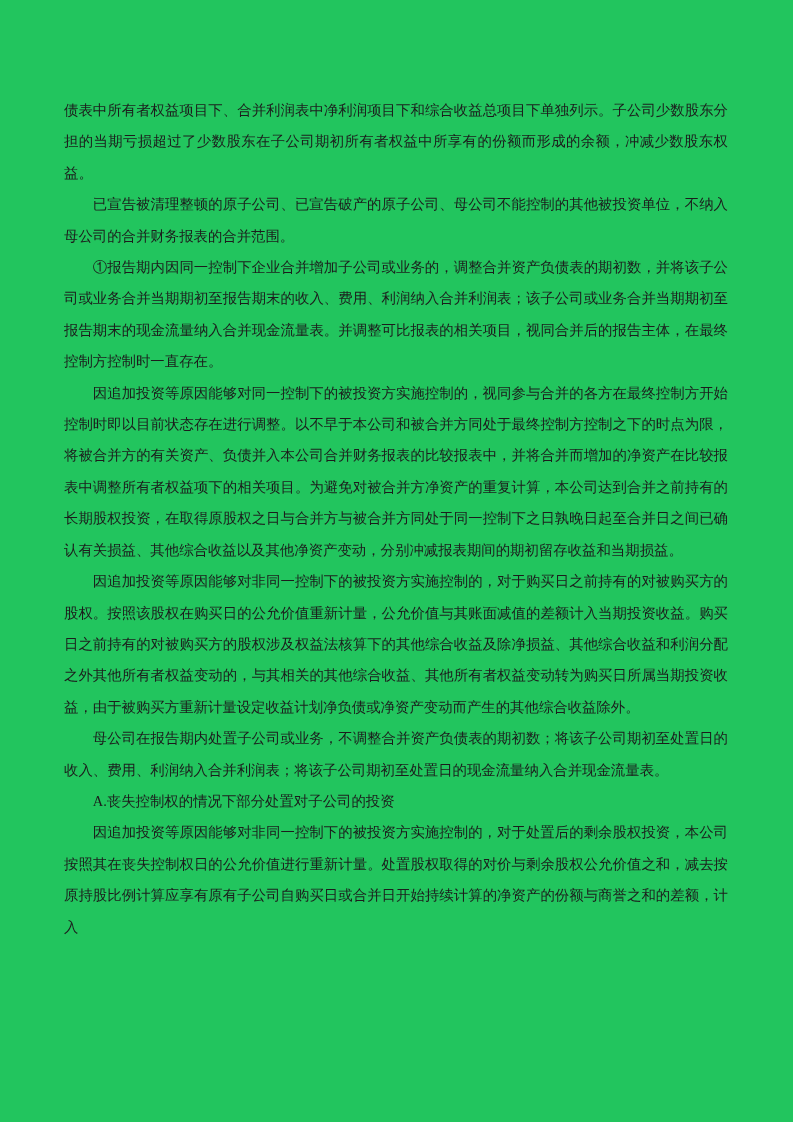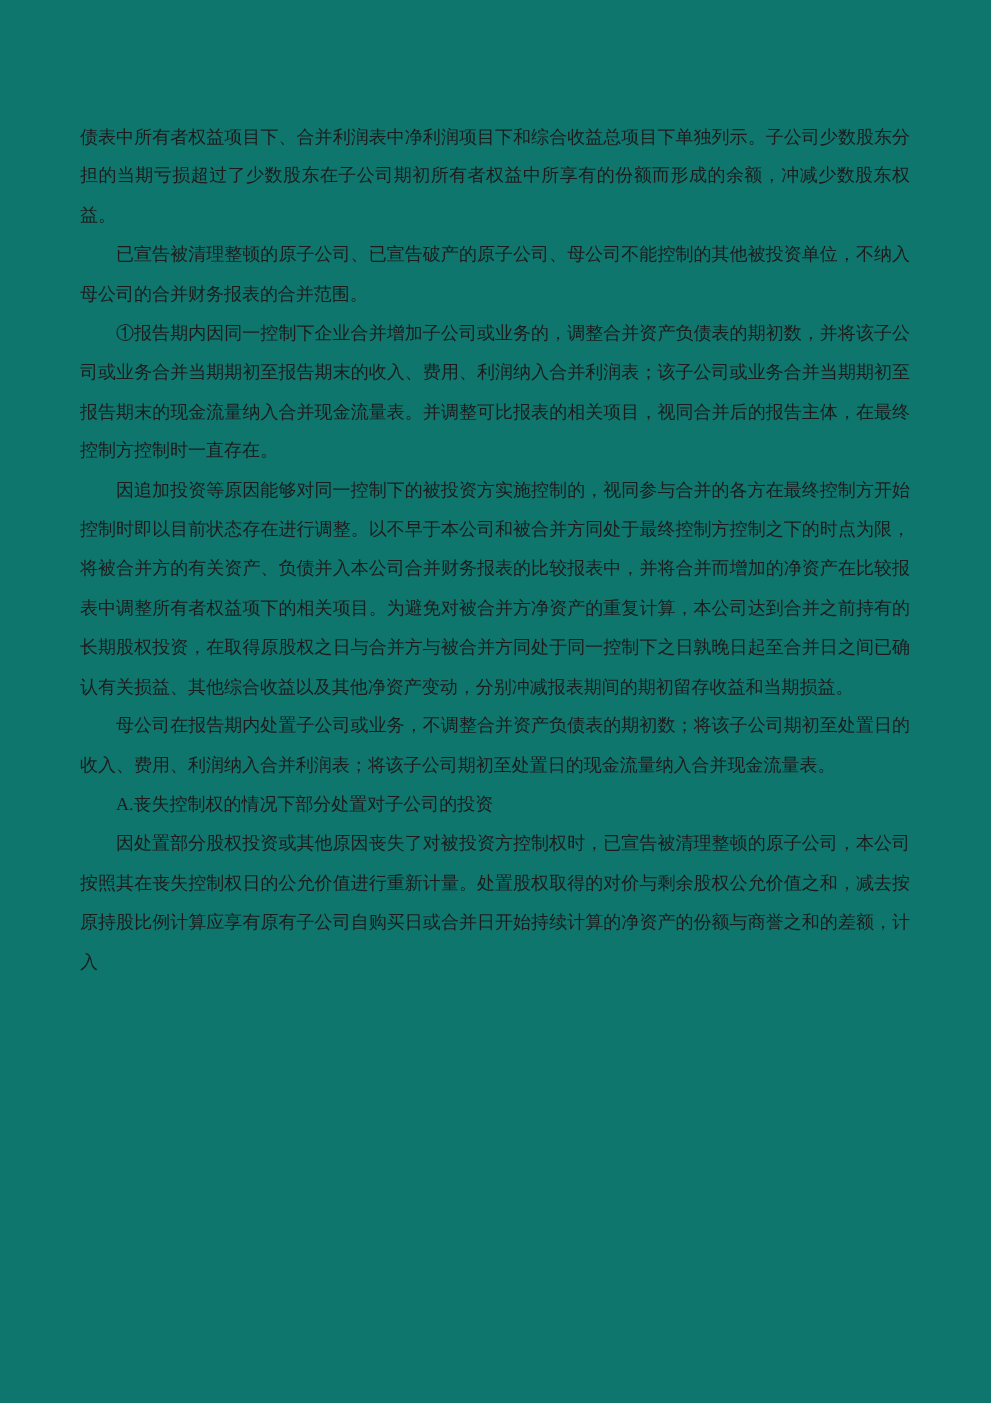--- a/index.html
+++ b/index.html
@@ -4,21 +4,21 @@
 <style>
   html, body {
     margin: 0;
     padding: 0;
     background: #ffffff;
   }
   .page {
     position: relative;
     width: 793px;
     height: 1122px;
-    background: #0f766e;
+    background: #22c55e;
     overflow: hidden;
   }
   .content {
     position: absolute;
     left: 64px;
     top: 95px;
     width: 664px;
     font-family: "Liberation Serif", "DejaVu Serif", serif;
     font-size: 14.4px;
     line-height: 31.4px;
@@ -36,17 +36,18 @@
 </style>
 </head>
 <body>
 
 <div class="page">
   <div class="content">
     <p class="para">债表中所有者权益项目下、合并利润表中净利润项目下和综合收益总项目下单独列示。子公司少数股东分担的当期亏损超过了少数股东在子公司期初所有者权益中所享有的份额而形成的余额，冲减少数股东权益。</p>
     <p class="para indent">已宣告被清理整顿的原子公司、已宣告破产的原子公司、母公司不能控制的其他被投资单位，不纳入母公司的合并财务报表的合并范围。</p>
     <p class="para indent">①报告期内因同一控制下企业合并增加子公司或业务的，调整合并资产负债表的期初数，并将该子公司或业务合并当期期初至报告期末的收入、费用、利润纳入合并利润表；该子公司或业务合并当期期初至报告期末的现金流量纳入合并现金流量表。并调整可比报表的相关项目，视同合并后的报告主体，在最终控制方控制时一直存在。</p>
     <p class="para indent">因追加投资等原因能够对同一控制下的被投资方实施控制的，视同参与合并的各方在最终控制方开始控制时即以目前状态存在进行调整。以不早于本公司和被合并方同处于最终控制方控制之下的时点为限，将被合并方的有关资产、负债并入本公司合并财务报表的比较报表中，并将合并而增加的净资产在比较报表中调整所有者权益项下的相关项目。为避免对被合并方净资产的重复计算，本公司达到合并之前持有的长期股权投资，在取得原股权之日与合并方与被合并方同处于同一控制下之日孰晚日起至合并日之间已确认有关损益、其他综合收益以及其他净资产变动，分别冲减报表期间的期初留存收益和当期损益。</p>
+    <p class="para indent">因追加投资等原因能够对非同一控制下的被投资方实施控制的，对于购买日之前持有的对被购买方的股权。按照该股权在购买日的公允价值重新计量，公允价值与其账面减值的差额计入当期投资收益。购买日之前持有的对被购买方的股权涉及权益法核算下的其他综合收益及除净损益、其他综合收益和利润分配之外其他所有者权益变动的，与其相关的其他综合收益、其他所有者权益变动转为购买日所属当期投资收益，由于被购买方重新计量设定收益计划净负债或净资产变动而产生的其他综合收益除外。</p>
     <p class="para indent">母公司在报告期内处置子公司或业务，不调整合并资产负债表的期初数；将该子公司期初至处置日的收入、费用、利润纳入合并利润表；将该子公司期初至处置日的现金流量纳入合并现金流量表。</p>
     <p class="para indent">A.丧失控制权的情况下部分处置对子公司的投资</p>
-    <p class="para indent">因处置部分股权投资或其他原因丧失了对被投资方控制权时，已宣告被清理整顿的原子公司，本公司按照其在丧失控制权日的公允价值进行重新计量。处置股权取得的对价与剩余股权公允价值之和，减去按原持股比例计算应享有原有子公司自购买日或合并日开始持续计算的净资产的份额与商誉之和的差额，计入</p>
+    <p class="para indent">因追加投资等原因能够对非同一控制下的被投资方实施控制的，对于处置后的剩余股权投资，本公司按照其在丧失控制权日的公允价值进行重新计量。处置股权取得的对价与剩余股权公允价值之和，减去按原持股比例计算应享有原有子公司自购买日或合并日开始持续计算的净资产的份额与商誉之和的差额，计入</p>
   </div>
 </div>
 
 </body></html>

